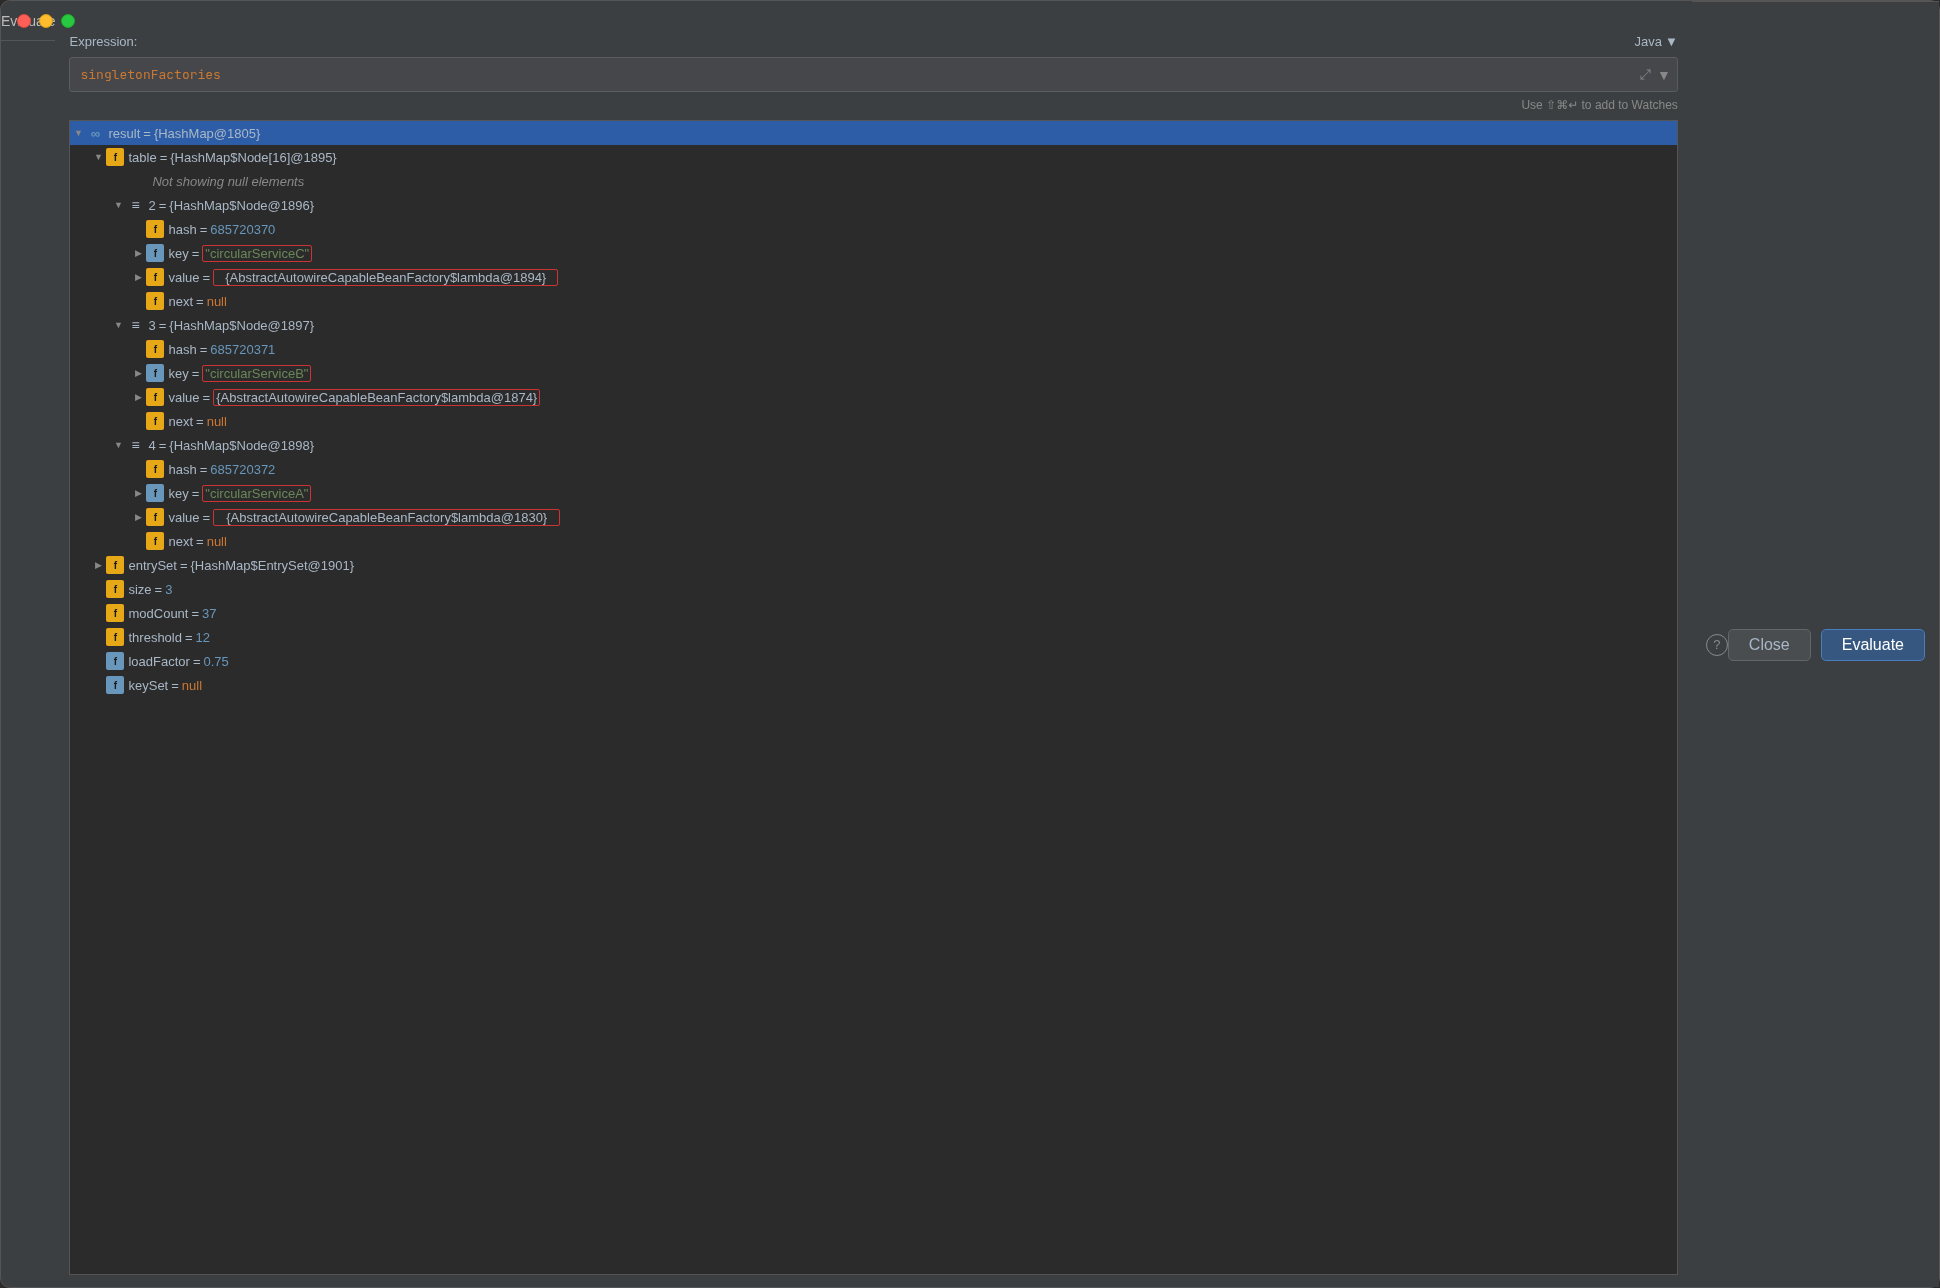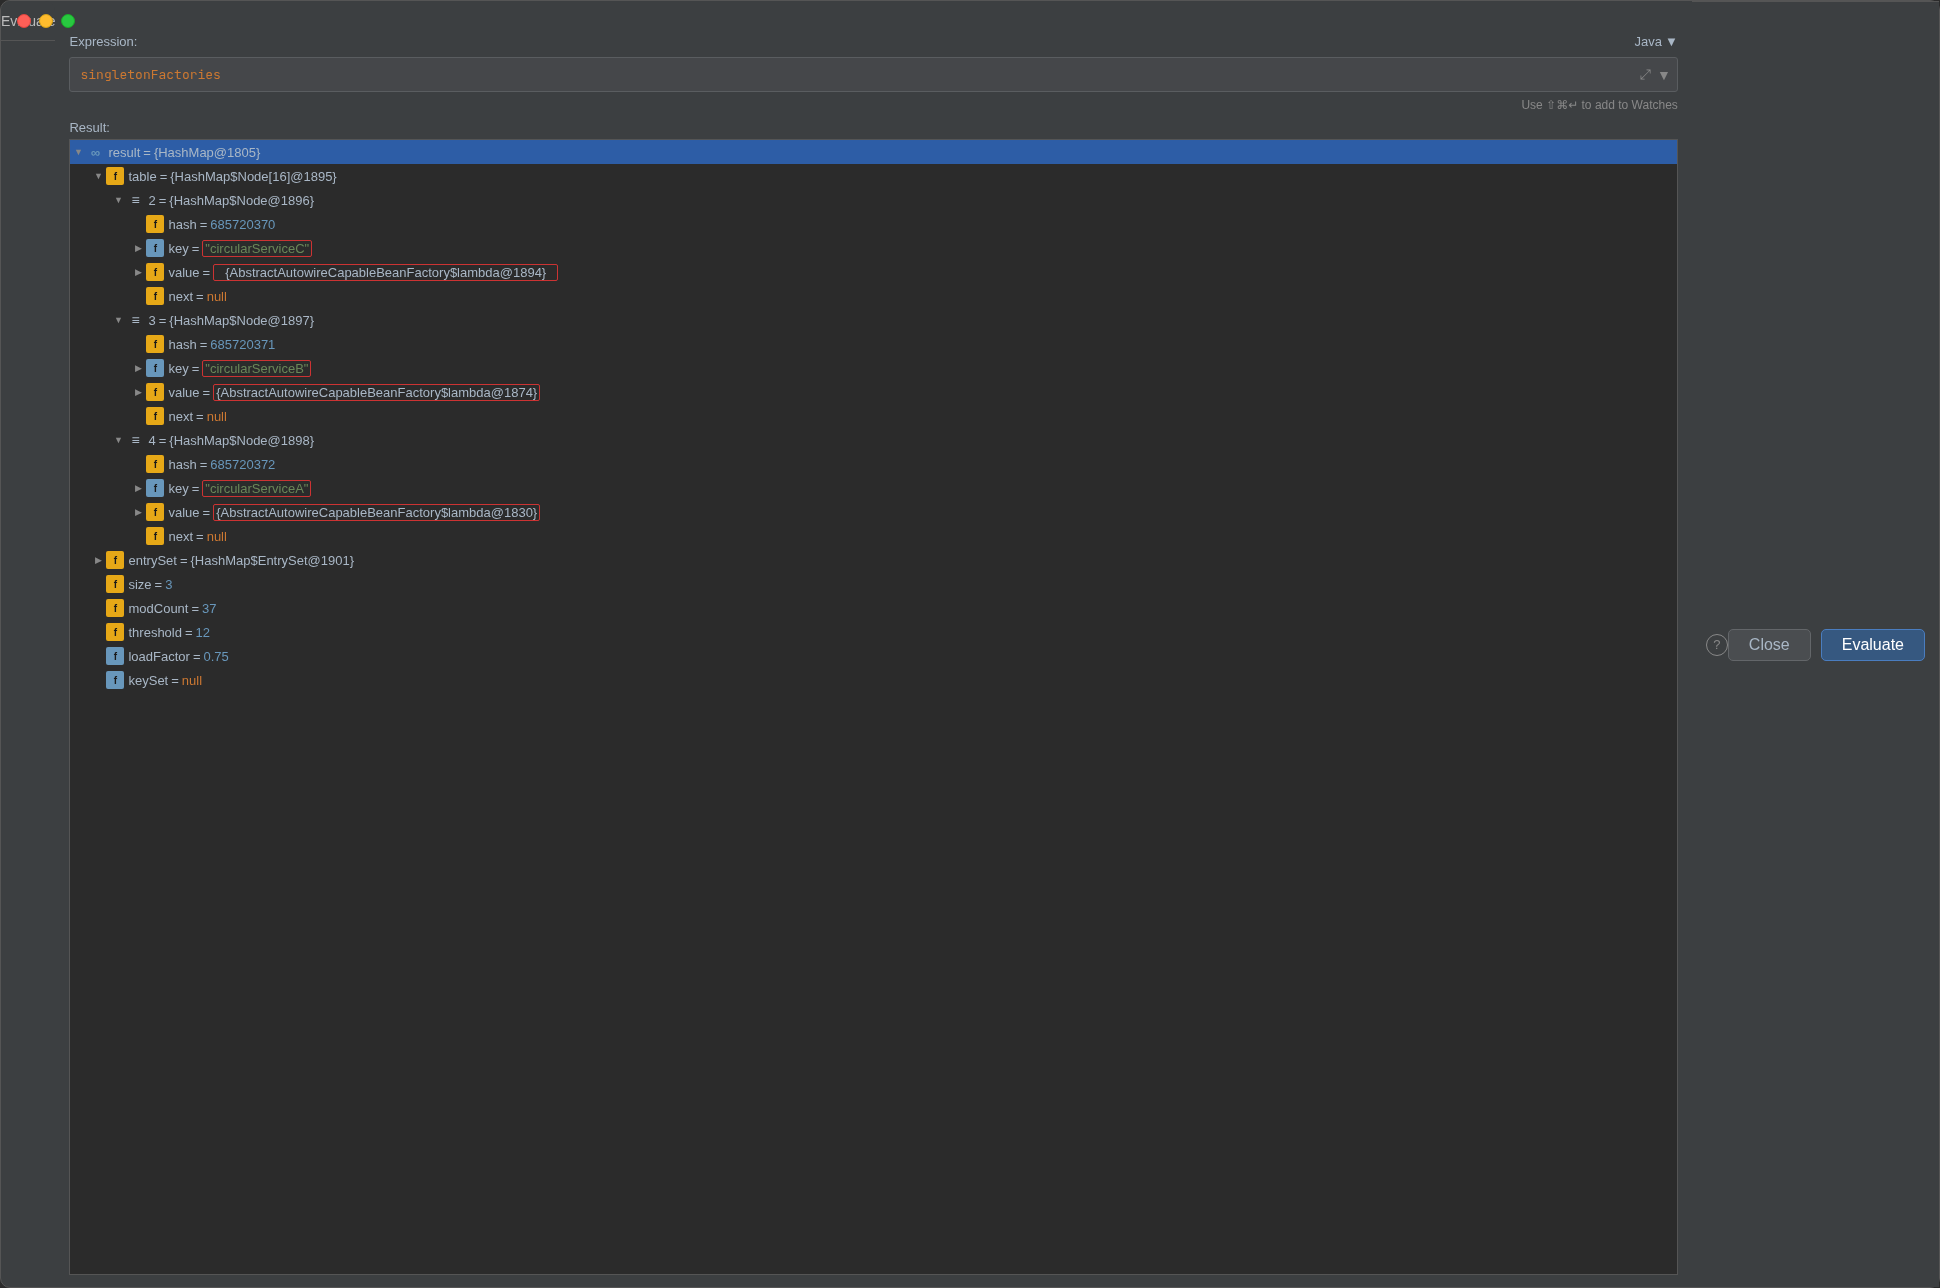--- a/index.html
+++ b/index.html
@@ -330,21 +330,20 @@
     <div class="input-row">
       <input class="expression-input" type="text" value="singletonFactories" style="">
       <div class="input-icons">
         <span style="color:#888;font-size:14px;">⤢</span>
         <span style="color:#888;font-size:14px;">▼</span>
       </div>
     </div>
 
     <div class="watches-hint">Use ⇧⌘↵ to add to Watches</div>
 
-    <div class="result-label">Result:</div>
 
     <div class="tree-container">
     <div class="tree-row selected">
           <div class="row-content">
             <span class="indent" style="width: 0px;"></span>
             <span class="toggle">
               <span class="expand-icon">▼</span>
             </span>
             <span class="icon icon-infinity">∞</span>
             <span class="node-name">result</span>
@@ -360,20 +359,28 @@
             </span>
             <span class="icon icon-f">f</span>
             <span class="node-name">table</span>
             <span class="node-equals"> = </span>
             <span class="node-value-obj">{HashMap$Node[16]@1895}</span>
           </div>
         </div>
         <div class="tree-row">
           <div class="row-content">
             <span class="indent" style="width: 40px;"></span>
+            <span class="toggle"></span>
+            <span style="width: 22px; display: inline-block;"></span>
+            <span class="not-showing">Not showing null elements</span>
+          </div>
+        </div>
+        <div class="tree-row">
+          <div class="row-content">
+            <span class="indent" style="width: 40px;"></span>
             <span class="toggle">
               <span class="expand-icon">▼</span>
             </span>
             <span class="icon icon-list" style="color: rgb(169, 183, 198); font-size: 14px;">≡</span>
             <span class="node-name">2</span>
             <span class="node-equals"> = </span>
             <span class="node-value-obj">{HashMap$Node@1896}</span>
           </div>
         </div>
         <div class="tree-row">
@@ -512,21 +519,21 @@
         </div>
         <div class="tree-row">
           <div class="row-content">
             <span class="indent" style="width: 60px;"></span>
             <span class="toggle">
               <span class="expand-icon">▶</span>
             </span>
             <span class="icon icon-f">f</span>
             <span class="node-name">value</span>
             <span class="node-equals"> = </span>
-            <span class="node-value-obj" style="border: 1px solid rgb(204, 51, 51); border-radius: 2px; padding: 0px 2px;">{AbstractAutowireCapableBeanFactory$lambda@1830}</span>
+            <span class="node-value-obj" style="border: 1px solid rgb(204, 51, 51); border-radius: 2px; padding: 0px 12px;">{AbstractAutowireCapableBeanFactory$lambda@1830}</span>
           </div>
         </div>
         <div class="tree-row">
           <div class="row-content">
             <span class="indent" style="width: 60px;"></span>
             <span class="toggle"></span>
             <span class="icon icon-f">f</span>
             <span class="node-name">next</span>
             <span class="node-equals"> = </span>
             <span class="node-null">null</span>

